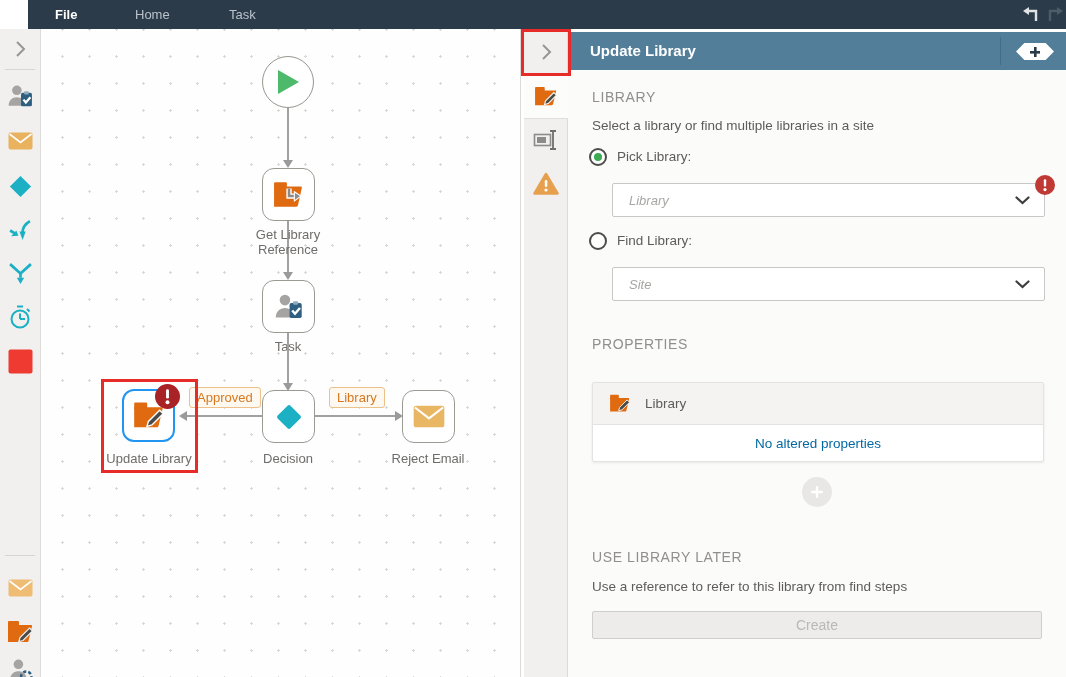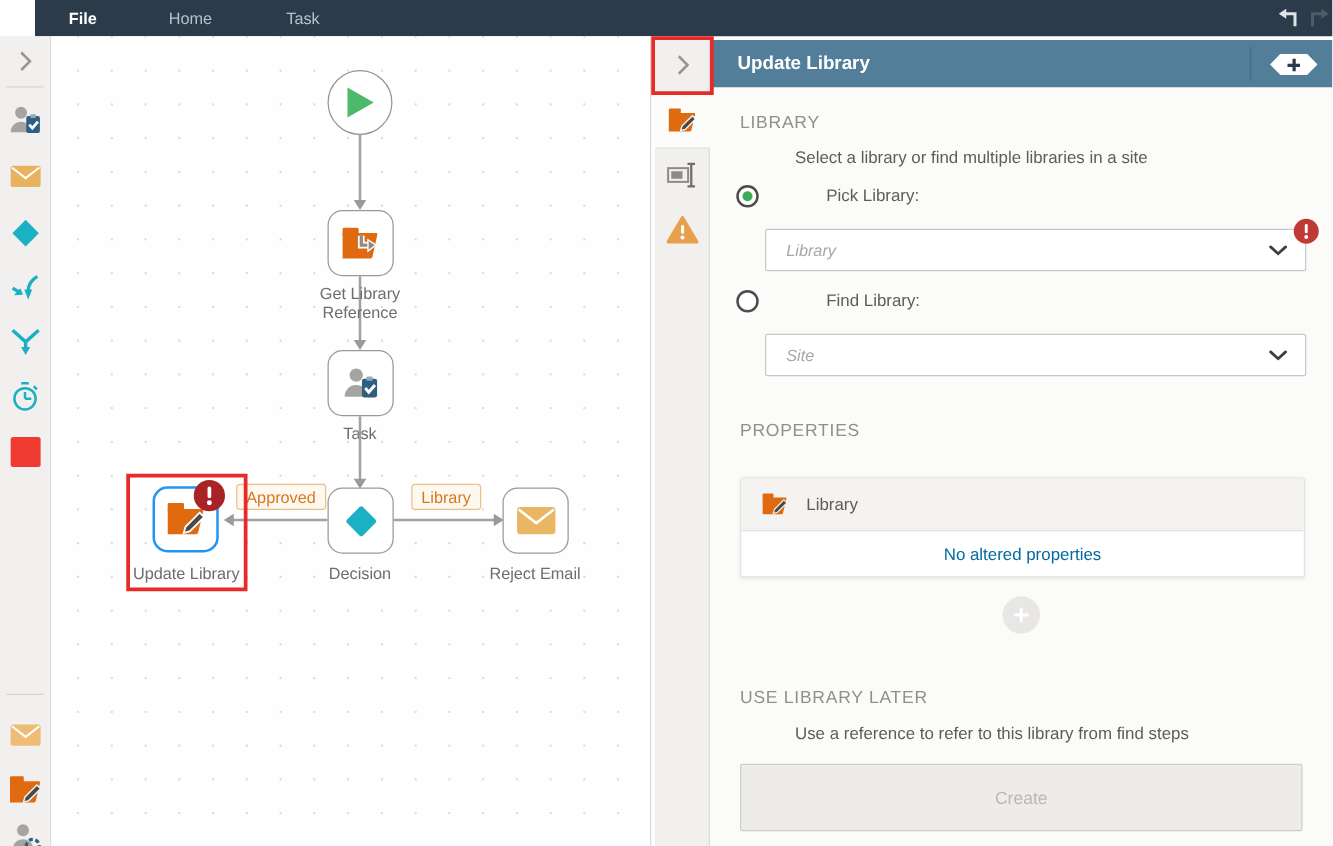--- a/index.html
+++ b/index.html
@@ -52,38 +52,38 @@
   .collapse-btn{position:absolute;left:524px;top:31px;width:44px;height:41px;display:flex;
        align-items:center;justify-content:center;}
   .panel-header{left:568px;top:32px;width:498px;height:38px;background:#527e99;}
   .panel-title{position:absolute;left:22px;top:10px;font-size:15px;color:#fff;font-weight:bold;}
   .hdr-div{position:absolute;left:432px;top:5px;width:1px;height:28px;background:#416d88;}
   .hexbtn{position:absolute;left:448px;top:11px;width:38px;height:17px;background:#fff;
           clip-path:polygon(22% 0,78% 0,100% 50%,78% 100%,22% 100%,0 50%);
           display:flex;align-items:center;justify-content:center;}
   .panel-content{left:568px;top:70px;width:498px;height:607px;background:#fbfbfa;}
   .sechdr{position:absolute;font-size:14px;color:#908f8d;letter-spacing:.6px;}
-  .ptext{position:absolute;font-size:13.5px;color:#5d5c5a;margin-left:44px;}
+  .ptext{position:absolute;font-size:13.5px;color:#5d5c5a;}
   .radio{position:absolute;width:18px;height:18px;border-radius:50%;
          border:2px solid #4d4c4a;background:#fff;box-sizing:border-box;}
   .radio.sel::after{content:"";position:absolute;left:3px;top:3px;width:8px;height:8px;
          border-radius:50%;background:#3cab52;}
   .dropdown{position:absolute;width:433px;height:34px;background:#fff;border:1px solid #c9c8c6;
             border-radius:2px;box-sizing:border-box;display:flex;align-items:center;}
   .ph{font-style:italic;font-size:13px;color:#a7a6a4;margin-left:16px;flex:1;}
   .dd-chev{margin-right:14px;}
   .card{position:absolute;left:592px;top:382px;width:450px;border:1px solid #e4e3e1;
         border-radius:2px;background:#fff;box-shadow:0 1px 3px rgba(0,0,0,.08);}
   .card-hdr{height:41px;background:#f4f3f1;display:flex;align-items:center;border-bottom:1px solid #e4e3e1;}
   .card-hdr span{margin-left:14px;font-size:13.5px;color:#5d5c5a;}
   .card-body{height:36px;display:flex;align-items:center;justify-content:center;
              font-size:13.5px;color:#0369a1;}
   .plusbtn{position:absolute;left:802px;top:477px;width:30px;height:30px;border-radius:50%;
            background:#e8e7e5;display:flex;align-items:center;justify-content:center;}
-  .create-btn{position:absolute;left:592px;top:611px;width:450px;height:54px;background:#edecea;
+  .create-btn{position:absolute;left:592px;top:611px;width:450px;height:28px;background:#edecea;
            border:1px solid #cfcecc;border-radius:2px;box-sizing:border-box;display:flex;
            align-items:center;justify-content:center;font-size:14px;color:#b9b8b6;}
 </style>
 </head>
 <body>
 
 <div id="app">
 
   <div class="abs menubar">
     <div class="menu-item active" style="left:27px">File</div>

